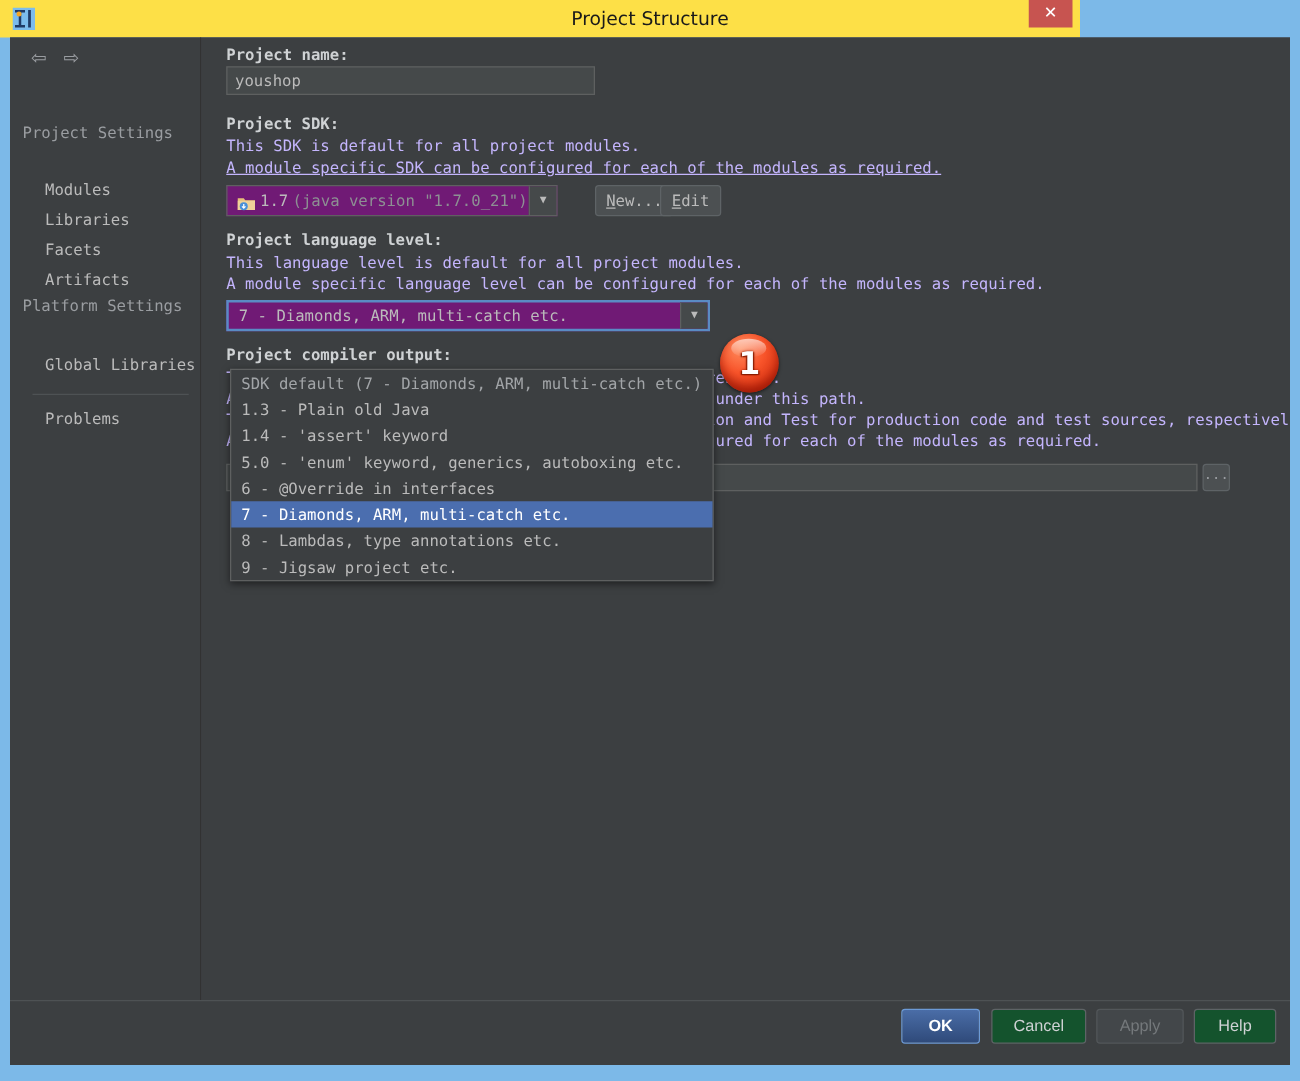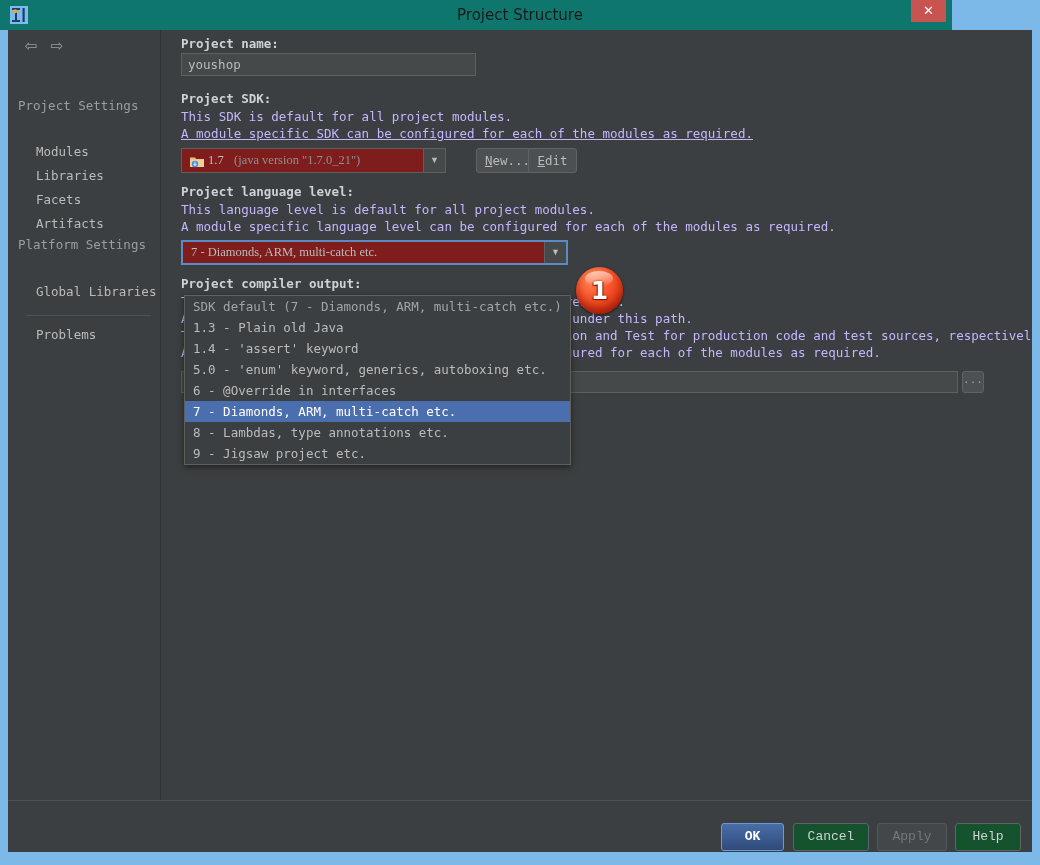--- a/index.html
+++ b/index.html
@@ -15,22 +15,22 @@
     width: 1040px;
     height: 865px;
     background: #7cb9e8;
     overflow: hidden;
     box-sizing: border-box;
   }
   
   .titlebar {
     position: absolute;
     left: 0; top: 0;
-    width: 952px; height: 30px;
-    background: #0f766e;
+    width: 864px; height: 30px;
+    background: #fde047;
   }
   .app-icon {
     position: absolute;
     left: 10px; top: 6px;
     width: 18px; height: 18px;
   }
   .title-text {
     position: absolute;
     left: 0; top: 0;
     width: 1040px; height: 30px;
@@ -143,25 +143,24 @@
     color: #bbbbbb;
     font-size: 12.5px;
     padding: 0 6px;
     line-height: 21px;
     height: 23px;
     cursor: text;
   }
   .combo {
     position: absolute;
     height: 25px;
-    background: #7f1d1d;
+    background: #701a75;
     border: 1px solid #5e6060;
     box-sizing: border-box;
     cursor: pointer;
-    font-family: Liberation Serif, serif;
   }
   .combo .combo-text {
     position: absolute;
     left: 8px; top: 0;
     height: 23px; line-height: 23px;
     font-size: 12.5px;
     color: #bbbbbb;
     white-space: nowrap;
   }
   .combo .combo-arrow {
@@ -270,28 +269,28 @@
   .footer {
     position: absolute;
     left: 0; top: 770px;
     width: 1024px; height: 52px;
     background: #3c3f41;
     border-top: 1px solid #4e5254;
     box-sizing: border-box;
   }
   .foot-btn {
     position: absolute;
-    top: 22px;
+    top: 6px;
     height: 28px;
     border-radius: 3px;
     box-sizing: border-box;
     font-size: 13px;
     line-height: 26px;
     text-align: center;
-    font-family: Liberation Mono, monospace;
+    font-family: Liberation Sans, sans-serif;
     cursor: pointer;
   }
   .foot-btn.default {
     background: linear-gradient(to bottom, #4a6da7, #2f4a7a);
     border: 1px solid #6c9ad6;
     color: #ffffff;
     font-weight: bold;
   }
   .foot-btn.normal {
     background: #14532d;

